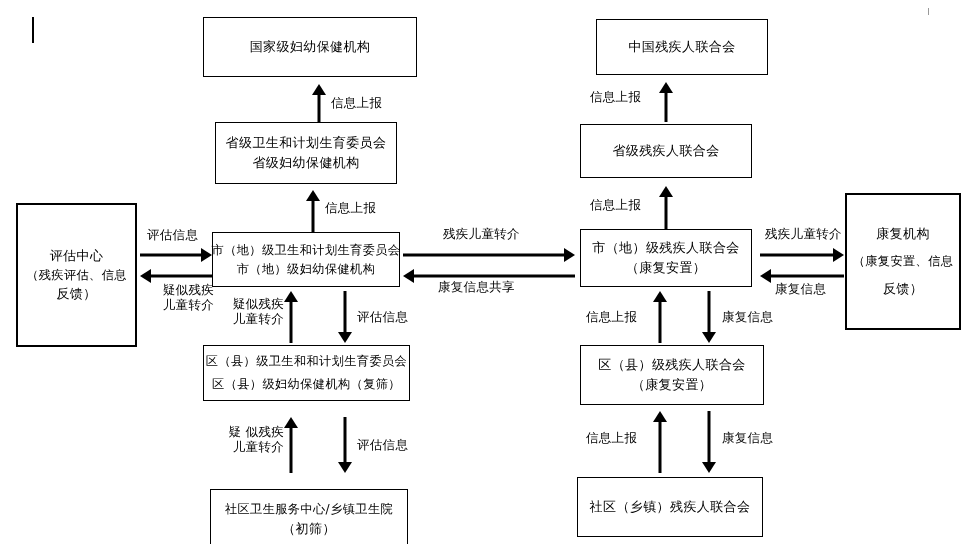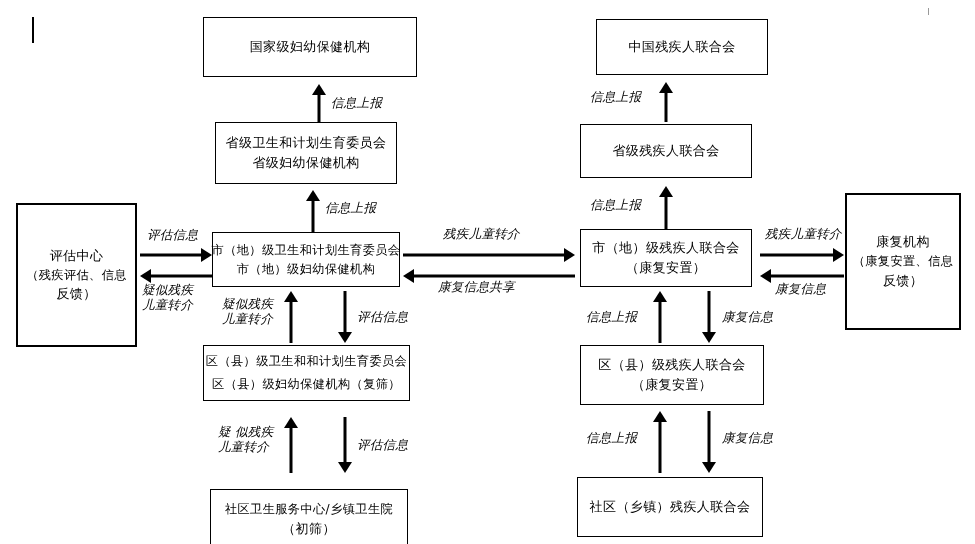--- a/index.html
+++ b/index.html
@@ -35,22 +35,21 @@
   .box .ln.sp{padding:5px 0;}
   .blank-ln{height:12px;}
 
   
   .lbl{
     position:absolute;
     font-size:12.5px;
     line-height:1.18;
     letter-spacing:0.3px;
     white-space:nowrap;
-    text-align:left;
-    font-style:italic;
+    text-align:right;
   }
   .lbl.two{white-space:normal;width:58px;}
 
   
   .arrow{position:absolute;}
   
   .arrow.v .shaft{position:absolute;left:50%;transform:translateX(-50%);width:3px;background:#000;}
   .arrow.v .head{position:absolute;left:50%;transform:translateX(-50%);width:0;height:0;}
   .arrow.v.up .head{border-left:7px solid transparent;border-right:7px solid transparent;border-bottom:11px solid #000;top:0;}
   .arrow.v.up .shaft{top:9px;bottom:0;}
@@ -225,21 +224,21 @@
     <div class="head"></div>
       <div class="shaft"></div>
   </div>
   <div class="lbl" style="left:586px;top:431px;">信息上报</div>
   <div class="lbl" style="left:722px;top:431px;">康复信息</div>
 
   <div class="box" style="left:577px;top:477px;width:186px;height:60px;">
     <span class="ln">社区（乡镇）残疾人联合会</span>
   </div>
 
-  <div class="box thick" style="left:845px;top:193px;width:116px;height:137px;">
+  <div class="box thick" style="left:845px;top:193px;width:116px;height:137px;gap:8px;">
     <span class="blank-ln"></span>
     <span class="ln">康复机构</span>
     <span class="ln" style="font-size:12.2px;">（康复安置、信息</span>
     <span class="ln">反馈）</span>
     <span class="blank-ln"></span>
   </div>
 
   <div class="arrow h right" style="left:760px;top:247px;width:84px;height:16px;">
     <div class="shaft"></div>
       <div class="head"></div>

